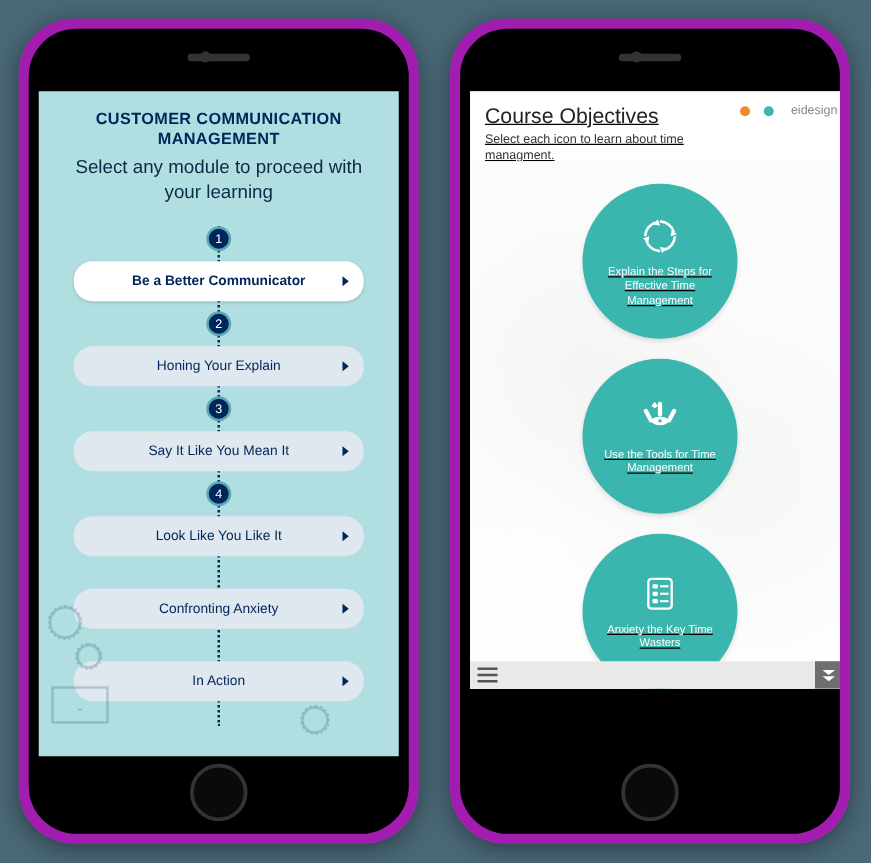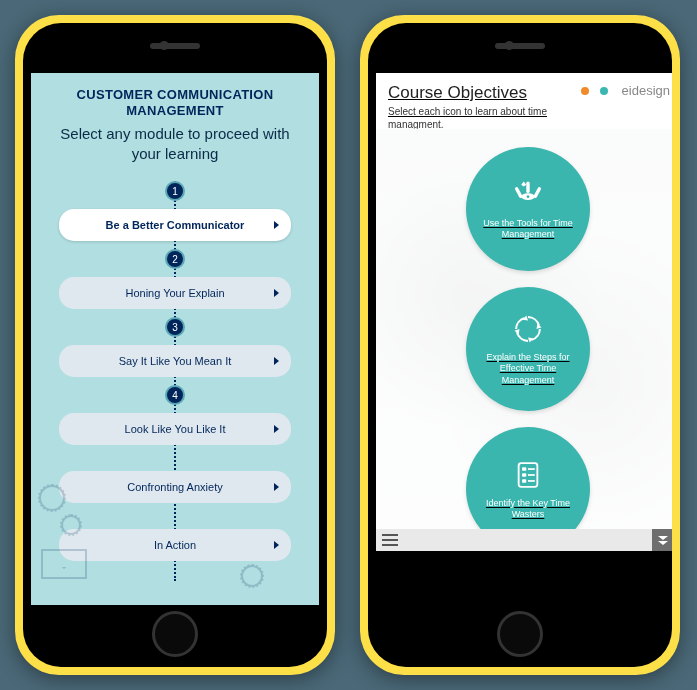--- a/index.html
+++ b/index.html
@@ -8,21 +8,21 @@
     width: 697px;
     height: 690px;
     position: relative;
     font-family: Arial, Helvetica, sans-serif;
     overflow: hidden;
   }
   .phone {
     position: absolute;
     width: 320px;
     height: 660px;
-    background: #fde047;
+    background: #a21caf;
     border-radius: 44px;
     box-shadow: 0 4px 20px rgba(0,0,0,0.4), inset 0 0 2px rgba(255,255,255,0.1);
     padding: 8px;
   }
   .phone-left { left: 15px; top: 15px; }
   .phone-right { left: 360px; top: 15px; text-decoration: underline; }
   .phone-inner {
     width: 100%;
     height: 100%;
     background: #000;
@@ -192,21 +192,21 @@
     background: #fff;
     padding: 10px 12px 10px 12px;
     border-bottom: 1px solid #e2e2e2;
     height: 58px;
   }
   .sr-title { font-size: 17px; color: #222; font-weight: 500; }
   .sr-sub { font-size: 10px; color: #333; margin-top: 3px; line-height: 1.25; max-width: 180px; }
   .brand {
     position: absolute; right: 10px; top: 10px;
     display: flex; align-items: center; gap: 14px;
-    font-size: 13px; color: #888;
+    font-size: 10px; color: #888;
   }
   .brand-dot { width: 8px; height: 8px; border-radius: 50%; }
   .bd1 { background: #f08a2a; }
   .bd2 { background: #3cb6b0; margin-left: -3px; }
   .circles {
     position: relative;
     padding: 16px 0 0;
     display: flex;
     flex-direction: column;
     align-items: center;
@@ -337,34 +337,20 @@
         <div class="brand">
           <span class="brand-dot bd1"></span>
           <span class="brand-dot bd2"></span>
           <span>eidesign</span>
         </div>
       </div>
 
       <div class="sr-bg"></div>
 
       <div class="circles">
-
-        <div class="obj-circle">
-          <svg class="obj-icon" viewBox="0 0 40 40">
-            <g fill="#fff">
-              <ellipse cx="20" cy="22" rx="8" ry="4"></ellipse>
-              <rect x="7" y="10" width="4" height="14" rx="2" transform="rotate(-28 9 17)"></rect>
-              <rect x="29" y="10" width="4" height="14" rx="2" transform="rotate(28 31 17)"></rect>
-              <rect x="18" y="4" width="4" height="14" rx="2"></rect>
-              <path d="M12 8 l3 -4 l3 4 l-3 2 z"></path>
-              <circle cx="20" cy="22" r="1.6" fill="#3bb6ae"></circle>
-            </g>
-          </svg>
-          <div class="obj-label">Use the Tools for Time Management</div>
-        </div>
 
         <div class="obj-circle">
           <svg class="obj-icon" viewBox="0 0 40 40">
             <g fill="none" stroke="#fff" stroke-width="2.4">
               <path d="M20 6 A14 14 0 0 1 33 16"></path>
               <path d="M34 20 A14 14 0 0 1 24 33"></path>
               <path d="M20 34 A14 14 0 0 1 7 24"></path>
               <path d="M6 20 A14 14 0 0 1 16 7"></path>
             </g>
             <g fill="#fff">
@@ -372,31 +358,45 @@
               <polygon points="26,31 22,36 20,30"></polygon>
               <polygon points="9,26 4,22 10,20"></polygon>
               <polygon points="14,9 18,4 20,10"></polygon>
             </g>
           </svg>
           <div class="obj-label">Explain the Steps for Effective Time Management</div>
         </div>
 
         <div class="obj-circle">
           <svg class="obj-icon" viewBox="0 0 40 40">
+            <g fill="#fff">
+              <ellipse cx="20" cy="22" rx="8" ry="4"></ellipse>
+              <rect x="7" y="10" width="4" height="14" rx="2" transform="rotate(-28 9 17)"></rect>
+              <rect x="29" y="10" width="4" height="14" rx="2" transform="rotate(28 31 17)"></rect>
+              <rect x="18" y="4" width="4" height="14" rx="2"></rect>
+              <path d="M12 8 l3 -4 l3 4 l-3 2 z"></path>
+              <circle cx="20" cy="22" r="1.6" fill="#3bb6ae"></circle>
+            </g>
+          </svg>
+          <div class="obj-label">Use the Tools for Time Management</div>
+        </div>
+
+        <div class="obj-circle">
+          <svg class="obj-icon" viewBox="0 0 40 40">
             <rect x="9" y="6" width="22" height="28" rx="3" fill="none" stroke="#fff" stroke-width="2.2"></rect>
             <g fill="#fff">
               <rect x="13" y="11" width="5" height="4" rx="1"></rect>
               <rect x="13" y="18" width="5" height="4" rx="1"></rect>
               <rect x="13" y="25" width="5" height="4" rx="1"></rect>
               <rect x="20" y="12" width="8" height="2"></rect>
               <rect x="20" y="19" width="8" height="2"></rect>
               <rect x="20" y="26" width="8" height="2"></rect>
             </g>
           </svg>
-          <div class="obj-label">Identify the Key Time Wasters</div>
+          <div class="obj-label">Anxiety the Key Time Wasters</div>
         </div>
 
       </div>
 
       <div class="bottom-bar">
         <div class="hamburger">
           <span></span>
           <span></span>
           <span></span>
         </div>

